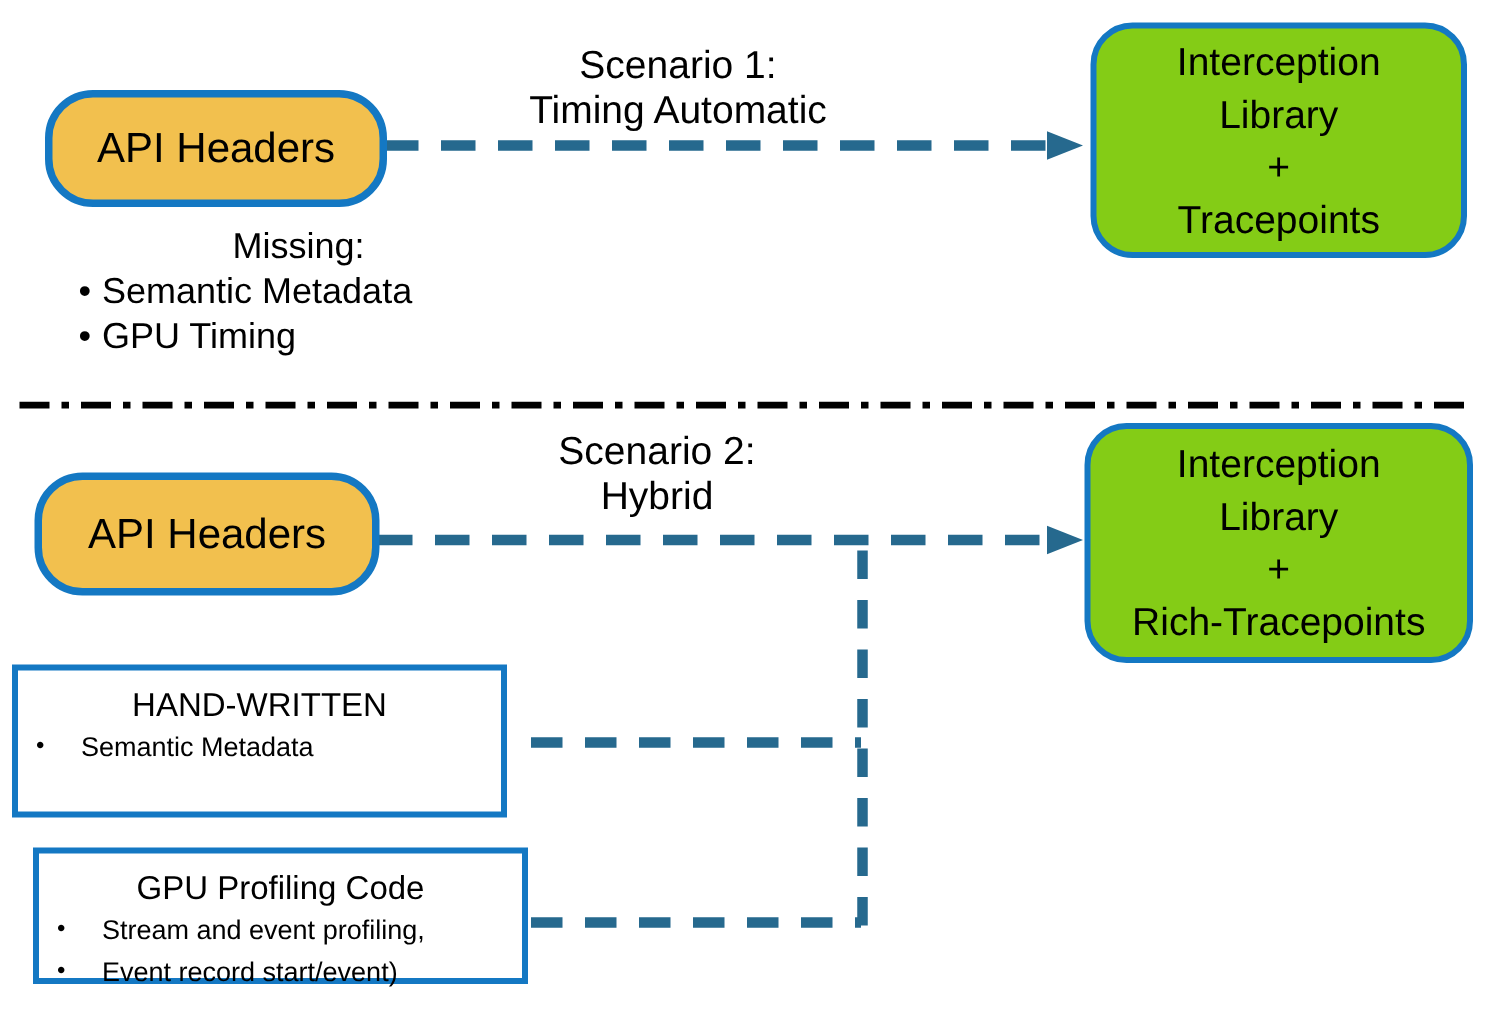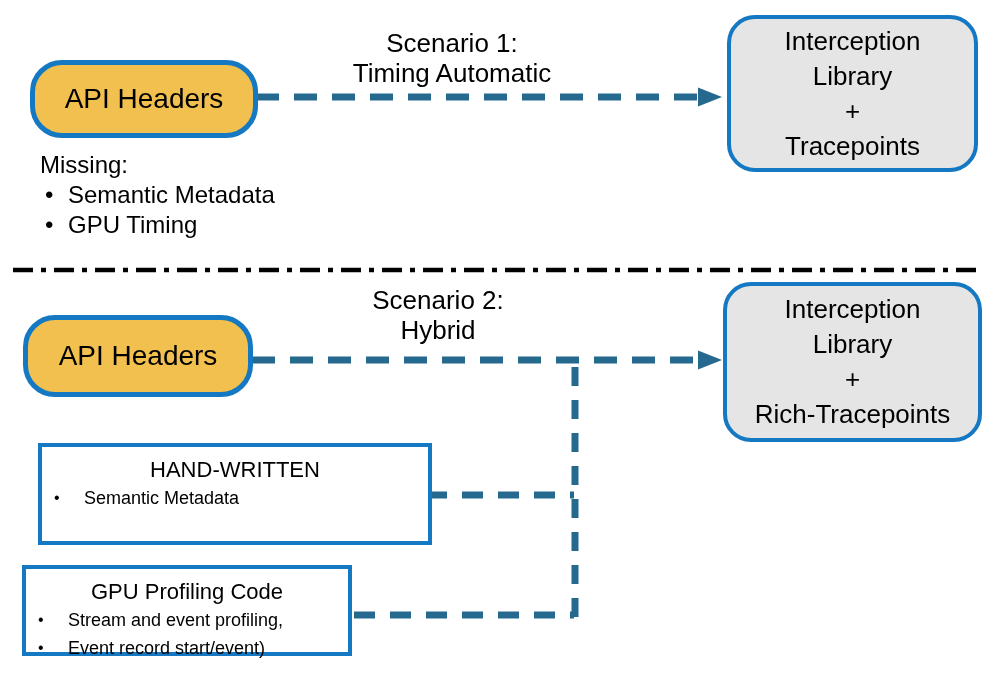--- a/index.html
+++ b/index.html
@@ -31,38 +31,39 @@
     justify-content: center;
     text-align: center;
     border: 5px solid #1478C3;
   }
   .api-box {
     background: #F2C04E;
     border-radius: 32px;
     font-size: 28px;
   }
   .result-box {
-    background: #e5e5e5;
+    background: #84cc16;
     border-radius: 28px;
     border-width: 4px;
     font-size: 26px;
     line-height: 35px;
     flex-direction: column;
   }
   .result-box span { display: block; }
 
   .scenario-label {
     text-align: center;
     font-size: 26px;
     line-height: 30px;
   }
 
   .missing-block {
     font-size: 24px;
     line-height: 30px;
+    text-align: center;
   }
   .missing-block .heading { margin-left: 2px; }
   .missing-block .item { display: flex; }
   .missing-block .item .bullet {
     width: 30px;
     padding-left: 7px;
     box-sizing: border-box;
   }
 
   .plain-box {
@@ -148,21 +149,21 @@
     <span>API Headers</span>
   </div>
 
   <div class="abs rounded-box result-box" style="left:723px; top:282px; width:259px; height:160px;">
     <span>Interception</span>
     <span>Library</span>
     <span>+</span>
     <span>Rich-Tracepoints</span>
   </div>
 
-  <div class="abs plain-box" style="left:38px; top:443px; width:394px; height:102px;">
+  <div class="abs plain-box" style="left:8px; top:443px; width:330px; height:102px;">
     <div class="box-title">HAND-WRITTEN</div>
     <div class="row">
       <span class="bullet">•</span>
       <span>Semantic Metadata</span>
     </div>
   </div>
 
   <div class="abs plain-box" style="left:22px; top:565px; width:330px; height:91px;">
     <div class="box-title">GPU Profiling Code</div>
     <div class="row">

